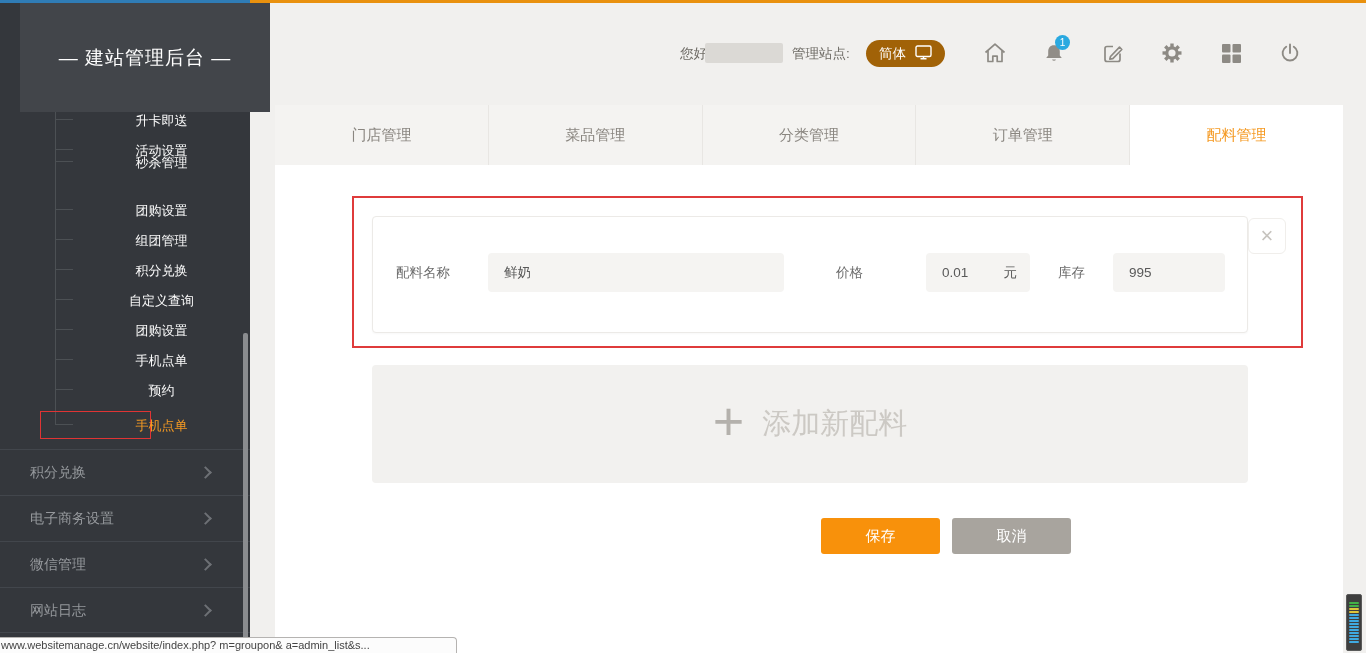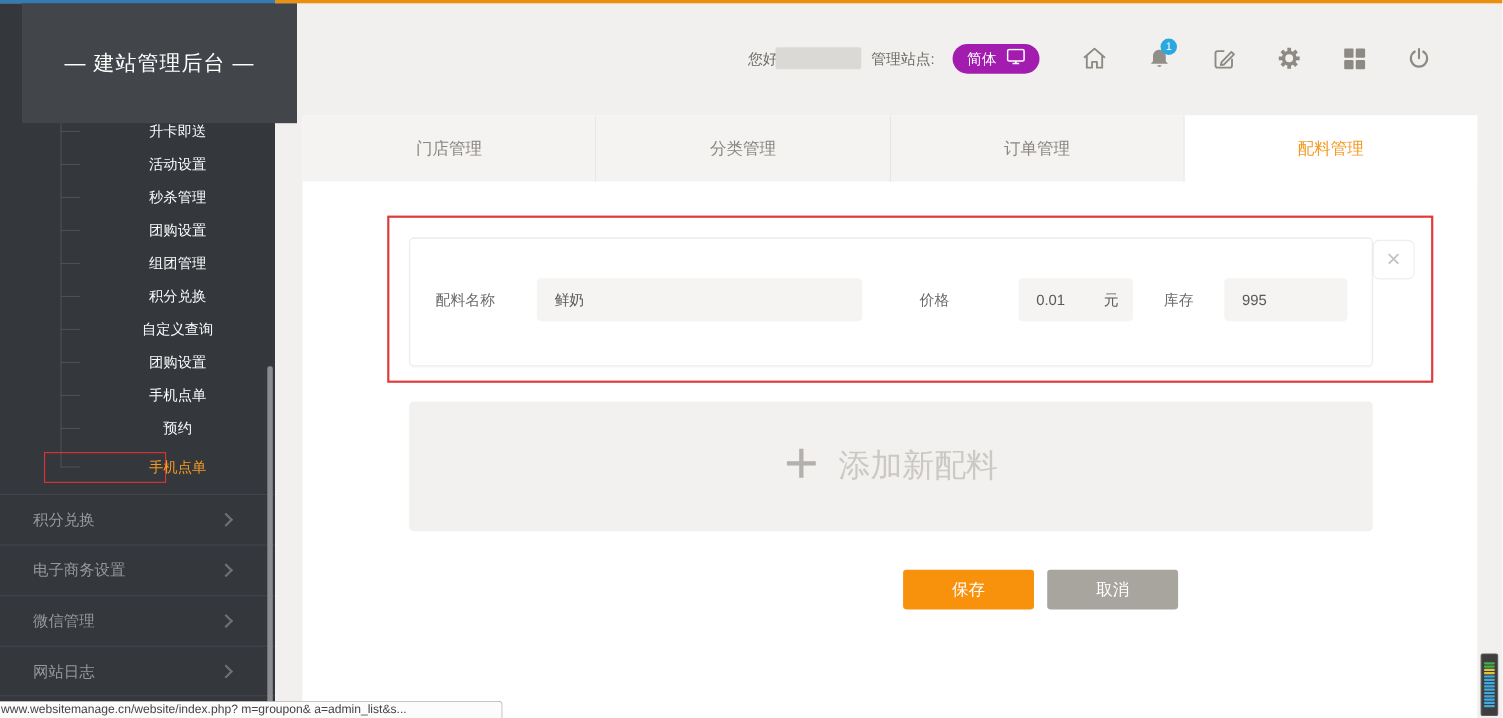--- a/index.html
+++ b/index.html
@@ -28,22 +28,22 @@
   .sb-section.last { border-bottom:1px solid #42464c; }
   .sb-chevron { position:absolute; right:40px; top:18px; width:9px; height:9px;
                 border-top:2px solid #6d7075; border-right:2px solid #6d7075; transform:rotate(45deg); }
   .sb-scroll { position:absolute; left:243px; top:330px; width:5px; height:310px; background:#8a8c8f; border-radius:2px; }
 
   
   .greeting, .site-label { position:absolute; top:45px; height:18px; line-height:18px; font-size:13.5px; color:#6e6b65; }
   .greeting { left:680px; }
   .site-label { left:792px; }
   .redacted { position:absolute; left:705px; top:43px; width:78px; height:20px; background:#dbd9d5; border-radius:2px; }
-  .lang-pill { position:absolute; left:866px; top:40px; height:27px; border-radius:14px; background:#a21caf;
-               color:#fff; font-size:13.5px; display:flex; align-items:center; gap:9px; padding:0 13px; cursor:pointer;font-family:Liberation Serif, serif; }
+  .lang-pill { position:absolute; left:866px; top:40px; height:27px; border-radius:14px; background:#a16207;
+               color:#fff; font-size:13.5px; display:flex; align-items:center; gap:9px; padding:0 13px; cursor:pointer; }
   .tb-icon { position:absolute; top:40px; width:26px; height:26px; cursor:pointer; }
   .tb-icon svg { display:block; }
   .badge { position:absolute; left:14px; top:-5px; width:15px; height:15px; border-radius:50%;
            background:#2aa9e0; color:#fff; font-size:10px; line-height:15px; text-align:center; }
 
   
   .panel { position:absolute; left:275px; top:105px; width:1068px; height:548px; background:#ffffff; }
   .tabbar { position:absolute; left:275px; top:105px; width:1068px; height:60px; display:flex; }
   .tab { flex:1; display:flex; align-items:center; justify-content:center; font-size:15px;
          color:#8a8680; background:#f4f3f1; border-right:1px solid #e8e6e3; cursor:pointer; }
@@ -93,21 +93,21 @@
   <div class="top-blue"></div>
   <div class="top-orange"></div>
 
   <div class="sidebar">
     <div class="sb-header">— 建站管理后台 —</div>
     <div class="sb-submenu">
       <div class="tree-line"></div>
       <div class="sb-annotation"></div>
     <div class="side-item" style="top: -7px;"><span class="tick"></span><span class="side-label">升卡即送</span></div>
         <div class="side-item" style="top: 23px;"><span class="tick"></span><span class="side-label">活动设置</span></div>
-        <div class="side-item" style="top: 53px;"><span class="tick"></span><span class="side-label">秒杀管理</span></div>
+        <div class="side-item" style="top: 35px;"><span class="tick"></span><span class="side-label">秒杀管理</span></div>
         <div class="side-item" style="top: 83px;"><span class="tick"></span><span class="side-label">团购设置</span></div>
         <div class="side-item" style="top: 113px;"><span class="tick"></span><span class="side-label">组团管理</span></div>
         <div class="side-item" style="top: 143px;"><span class="tick"></span><span class="side-label">积分兑换</span></div>
         <div class="side-item" style="top: 173px;"><span class="tick"></span><span class="side-label">自定义查询</span></div>
         <div class="side-item" style="top: 203px;"><span class="tick"></span><span class="side-label">团购设置</span></div>
         <div class="side-item" style="top: 233px;"><span class="tick"></span><span class="side-label">手机点单</span></div>
         <div class="side-item" style="top: 263px;"><span class="tick"></span><span class="side-label">预约</span></div>
         <div class="side-item active" style="top: 298px;"><span class="tick"></span><span class="side-label">手机点单</span></div>
       </div>
     <div id="sb-sections">
@@ -180,20 +180,23 @@
       <path d="M9.2 6.8 a7.4 7.4 0 1 0 7.6 0"></path>
     </svg>
   </div>
 
   <div class="panel"></div>
   <div class="tabbar" id="tabbar">
       <div class="tab">
         <span>门店管理</span>
       </div>
       <div class="tab">
+        <span>菜品管理</span>
+      </div>
+      <div class="tab">
         <span>分类管理</span>
       </div>
       <div class="tab">
         <span>订单管理</span>
       </div>
       <div class="tab active">
         <span>配料管理</span>
       </div>
     </div>
 

